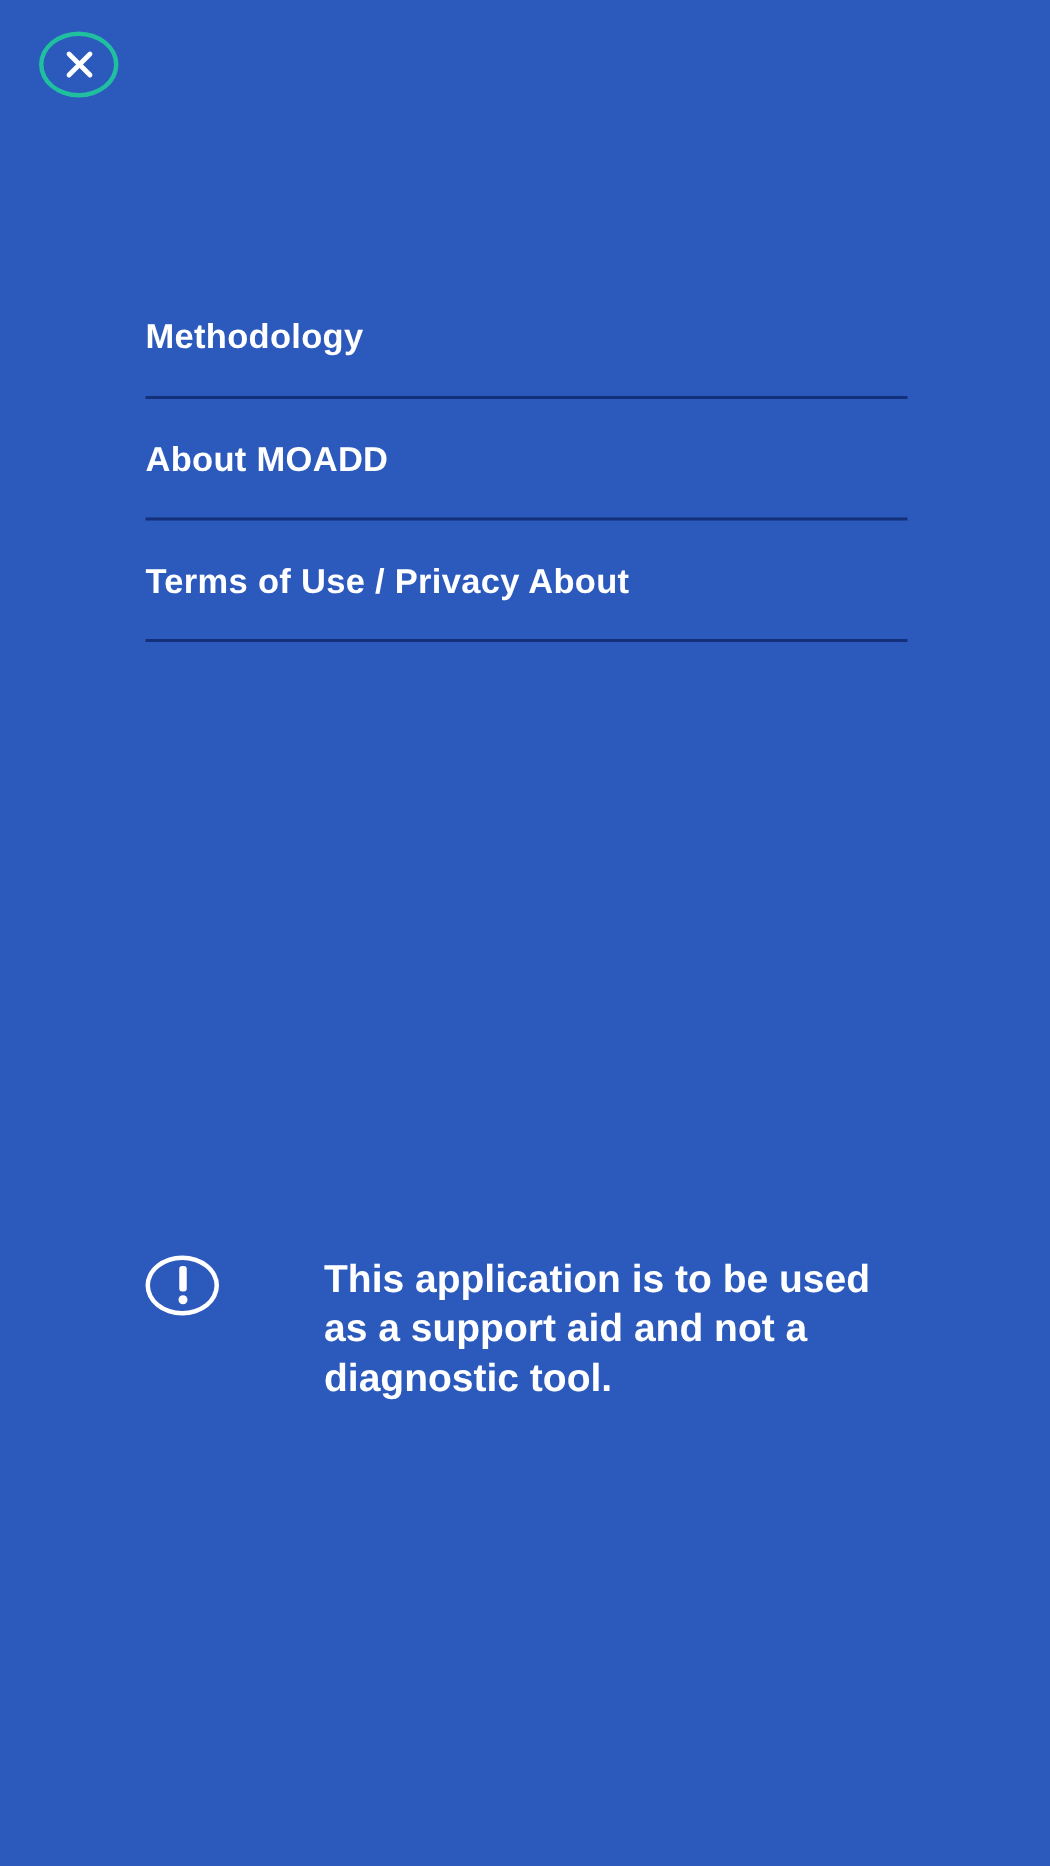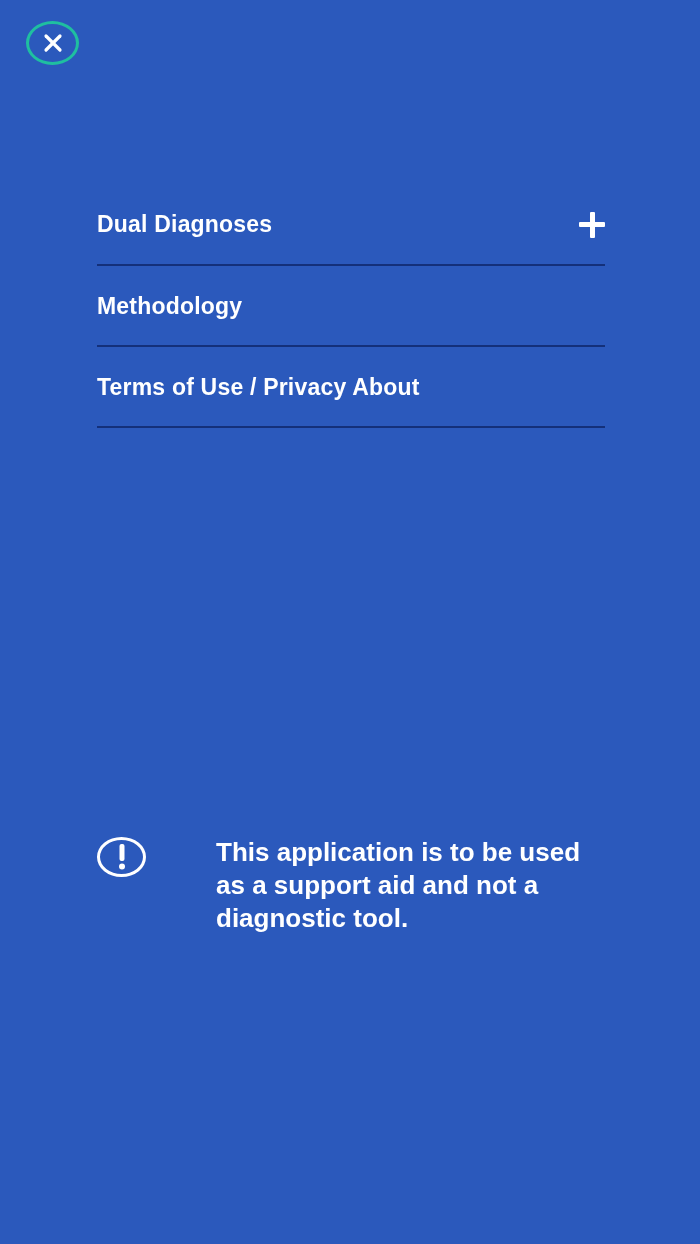--- a/index.html
+++ b/index.html
@@ -22,25 +22,24 @@
 
 <div class="close-btn">
   <svg width="20" height="20" viewBox="0 0 20 20">
     <line x1="3" y1="3" x2="17" y2="17" stroke="#fff" stroke-width="3.2" stroke-linecap="round"></line>
     <line x1="17" y1="3" x2="3" y2="17" stroke="#fff" stroke-width="3.2" stroke-linecap="round"></line>
   </svg>
 </div>
 
 <nav class="menu">
   <div class="menu-item">
-    <span class="label">Dual Diagnoses</span>
-    <span class="plus"></span>
+    <span class="label">Methodology</span>
   </div>
   <div class="menu-item">
-    <span class="label">Methodology</span>
+    <span class="label">About MOADD</span>
   </div>
   <div class="menu-item">
     <span class="label">Terms of Use / Privacy About</span>
   </div>
 </nav>
 
 <div class="notice">
   <div class="notice-icon">
     <svg width="10" height="26" viewBox="0 0 10 26">
       <rect x="2.5" y="0" width="5" height="17" rx="2" fill="#fff"></rect>

